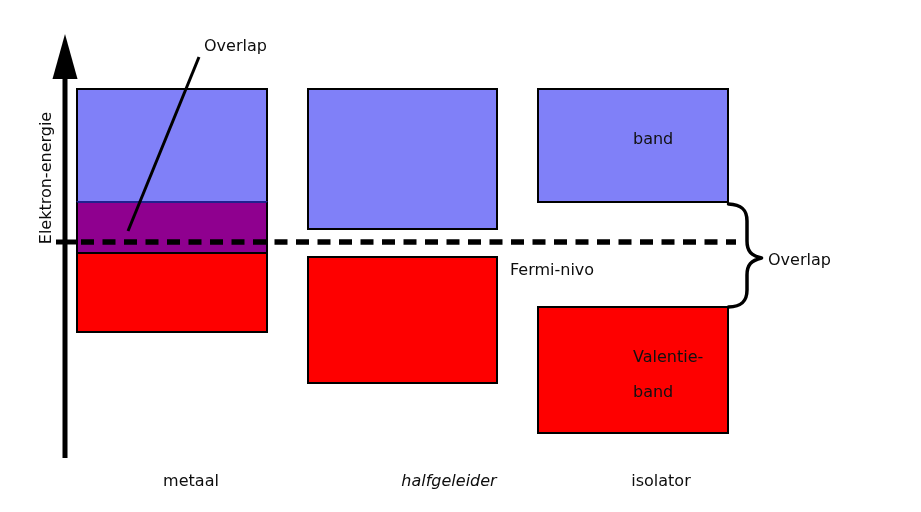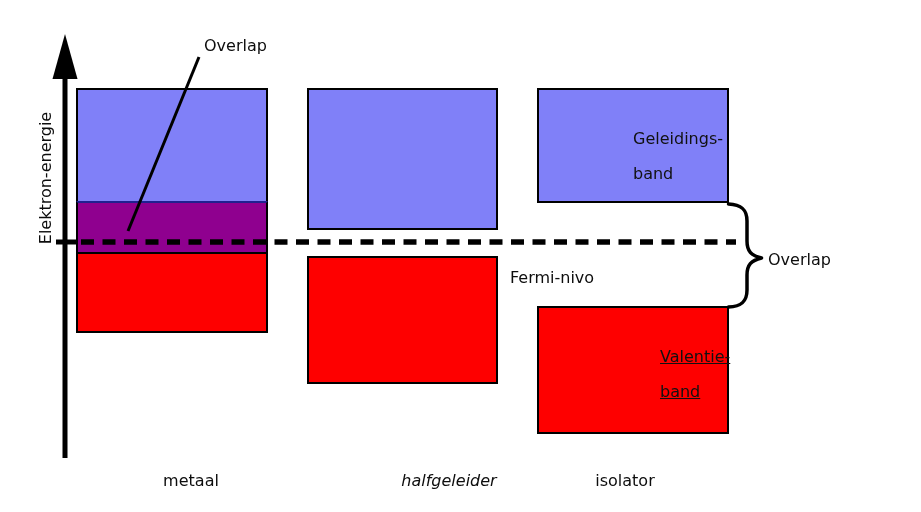--- a/index.html
+++ b/index.html
@@ -93,33 +93,32 @@
              C 747 251, 751 255.5, 761.5 258
              C 751 260.5, 747 265, 747 275
              L 747 290
              C 747 301, 742 306.5, 728.5 307" fill="none" stroke="#000000" stroke-width="3.5" stroke-linecap="round" stroke-linejoin="round"></path>
   </svg>
 
   <div class="axis-label" style="left:45px; top:178px;">Elektron-energie</div>
 
   <div class="label" style="left:204px; top:36px;text-align:center;">Overlap</div>
 
-  <div class="label" style="left:510px; top:268px;">Fermi-nivo</div>
+  <div class="label" style="left:510px; top:260px;">Fermi-nivo</div>
 
   <div class="label" style="left:768px; top:250px;">Overlap</div>
 
   <div class="band-inner-label" style="left:633px; top:121px;">
-    <div>Geleidings-</div>
     <div>band</div>
   </div>
 
-  <div class="band-inner-label" style="left:660px; top:339px;text-decoration:underline;">
+  <div class="band-inner-label" style="left:633px; top:339px;">
     <div>Valentie-</div>
     <div>band</div>
   </div>
 
   <div class="label centered" style="left:191px; top:471px;">metaal</div>
 
   <div class="label centered" style="left:449px; top:471px;font-style:italic;">halfgeleider</div>
 
-  <div class="label centered" style="left:625px; top:471px;">isolator</div>
+  <div class="label centered" style="left:661px; top:471px;">isolator</div>
 
 </div>
 
 </body></html>

